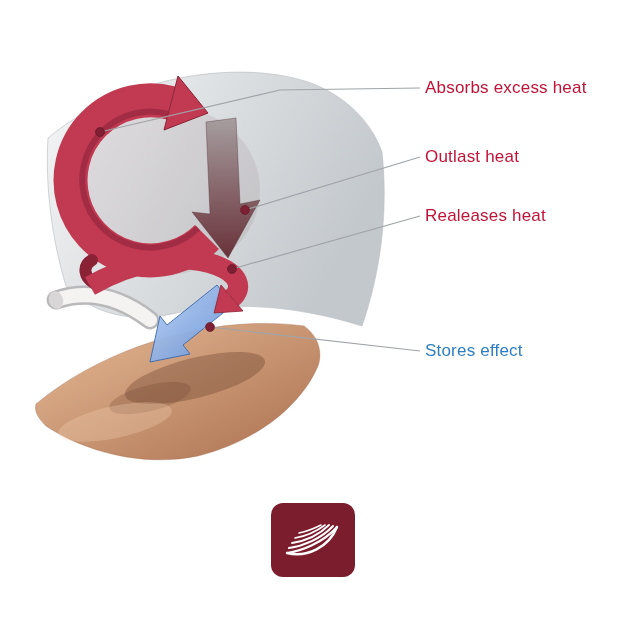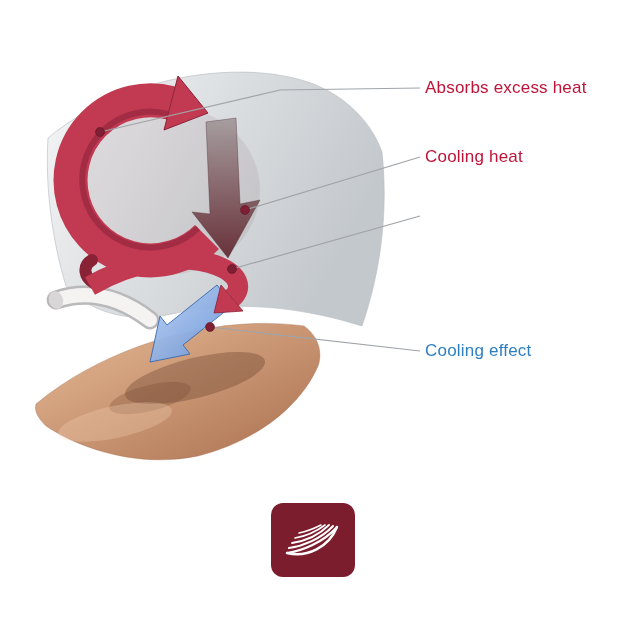--- a/index.html
+++ b/index.html
@@ -89,22 +89,23 @@
     </g>
     <g fill="#7e1f33" stroke="#5e1624" stroke-width="0.6">
       <circle cx="100" cy="132" r="4.5"></circle>
       <circle cx="245" cy="210" r="4.5"></circle>
       <circle cx="232" cy="269" r="4.5"></circle>
       <circle cx="210" cy="327" r="4.5"></circle>
     </g>
   </svg>
 
   <div class="callout heat" style="left:425px;top:78px">Absorbs excess heat</div>
-  <div class="callout heat" style="left:425px;top:147px">Cooling heat</div>
-  <div class="callout cooling" style="left:425px;top:341px">Cooling effect</div>
+  <div class="callout heat" style="left:425px;top:147px">Outlast heat</div>
+  <div class="callout heat" style="left:425px;top:206px">Realeases heat</div>
+  <div class="callout cooling" style="left:425px;top:341px">Stores effect</div>
 
   <div class="logo-wrap">
     <div class="logo-box">
       <svg width="84" height="74" viewBox="0 0 84 74">
         <g fill="none" stroke="#ffffff" stroke-linecap="round">
           <path d="M 16,50 C 36,55 58,44 66,24" stroke-width="2.4"></path>
           <path d="M 16,50 C 30,48 52,40 66,24" stroke-width="2.2"></path>
           <path d="M 18,45 C 32,43 50,36 62,23" stroke-width="2"></path>
           <path d="M 21,40 C 34,38 48,32 58,22" stroke-width="1.8"></path>
           <path d="M 24,35 C 36,33 46,28 54,22" stroke-width="1.6"></path>

